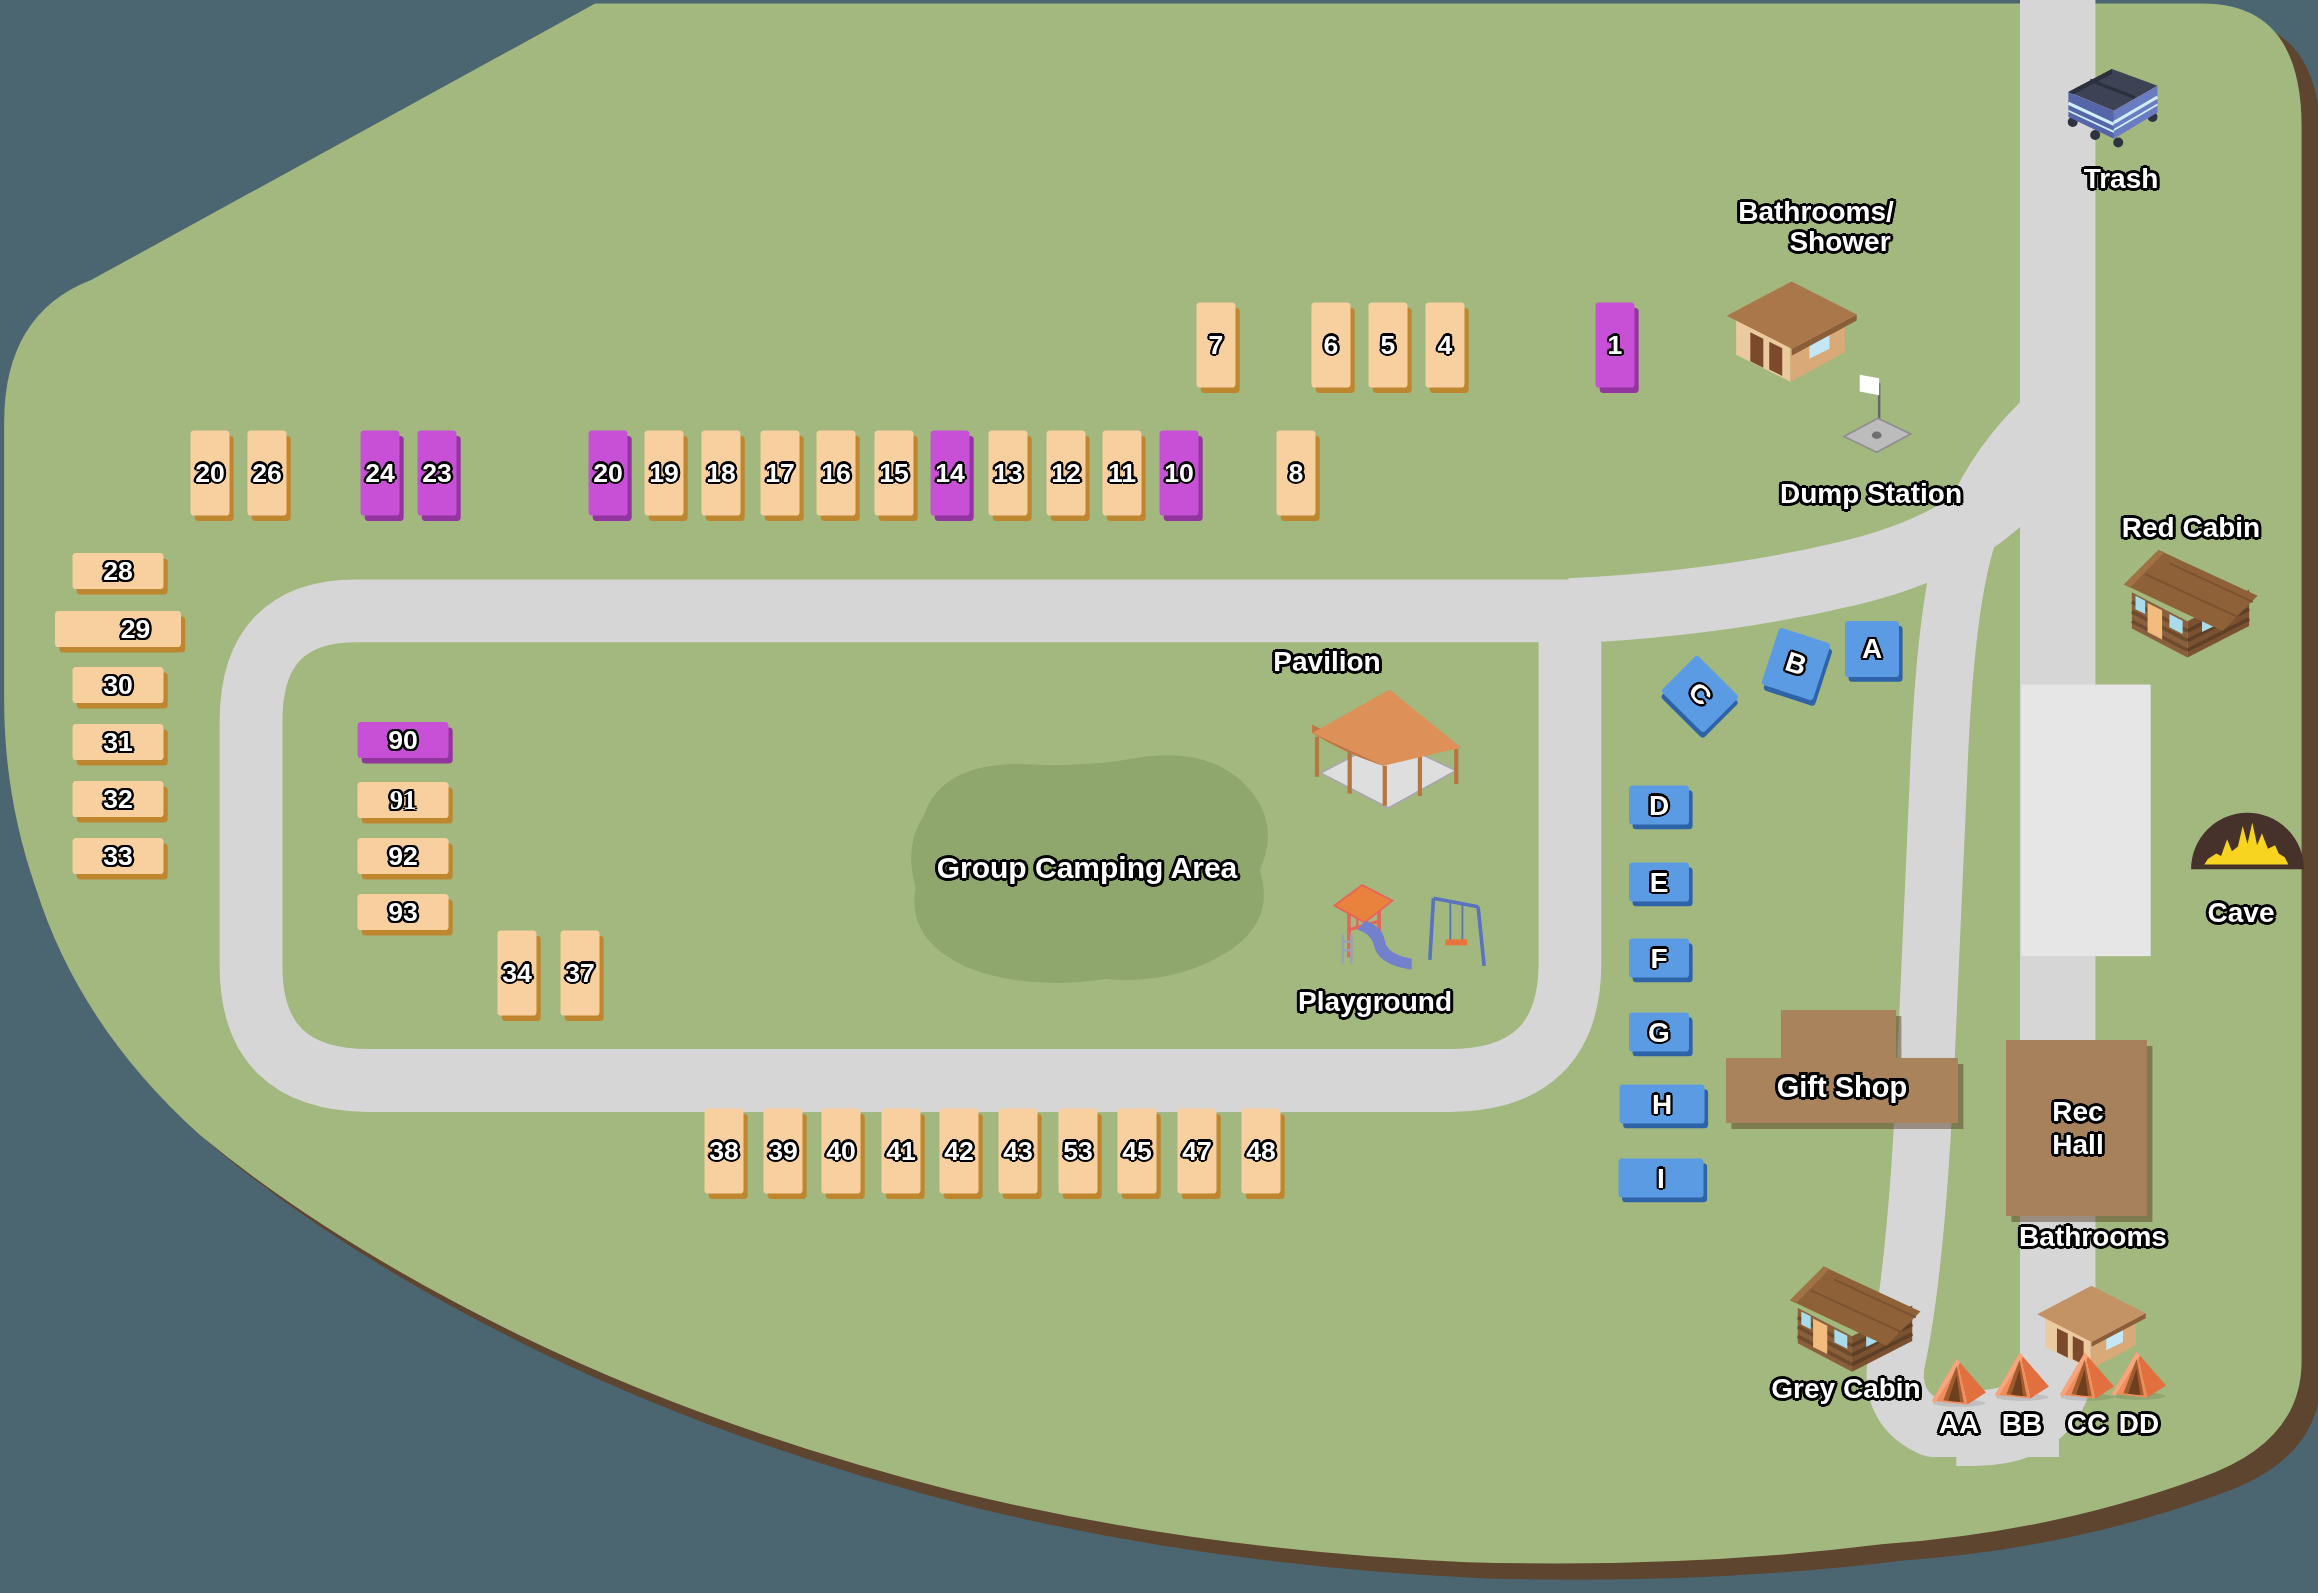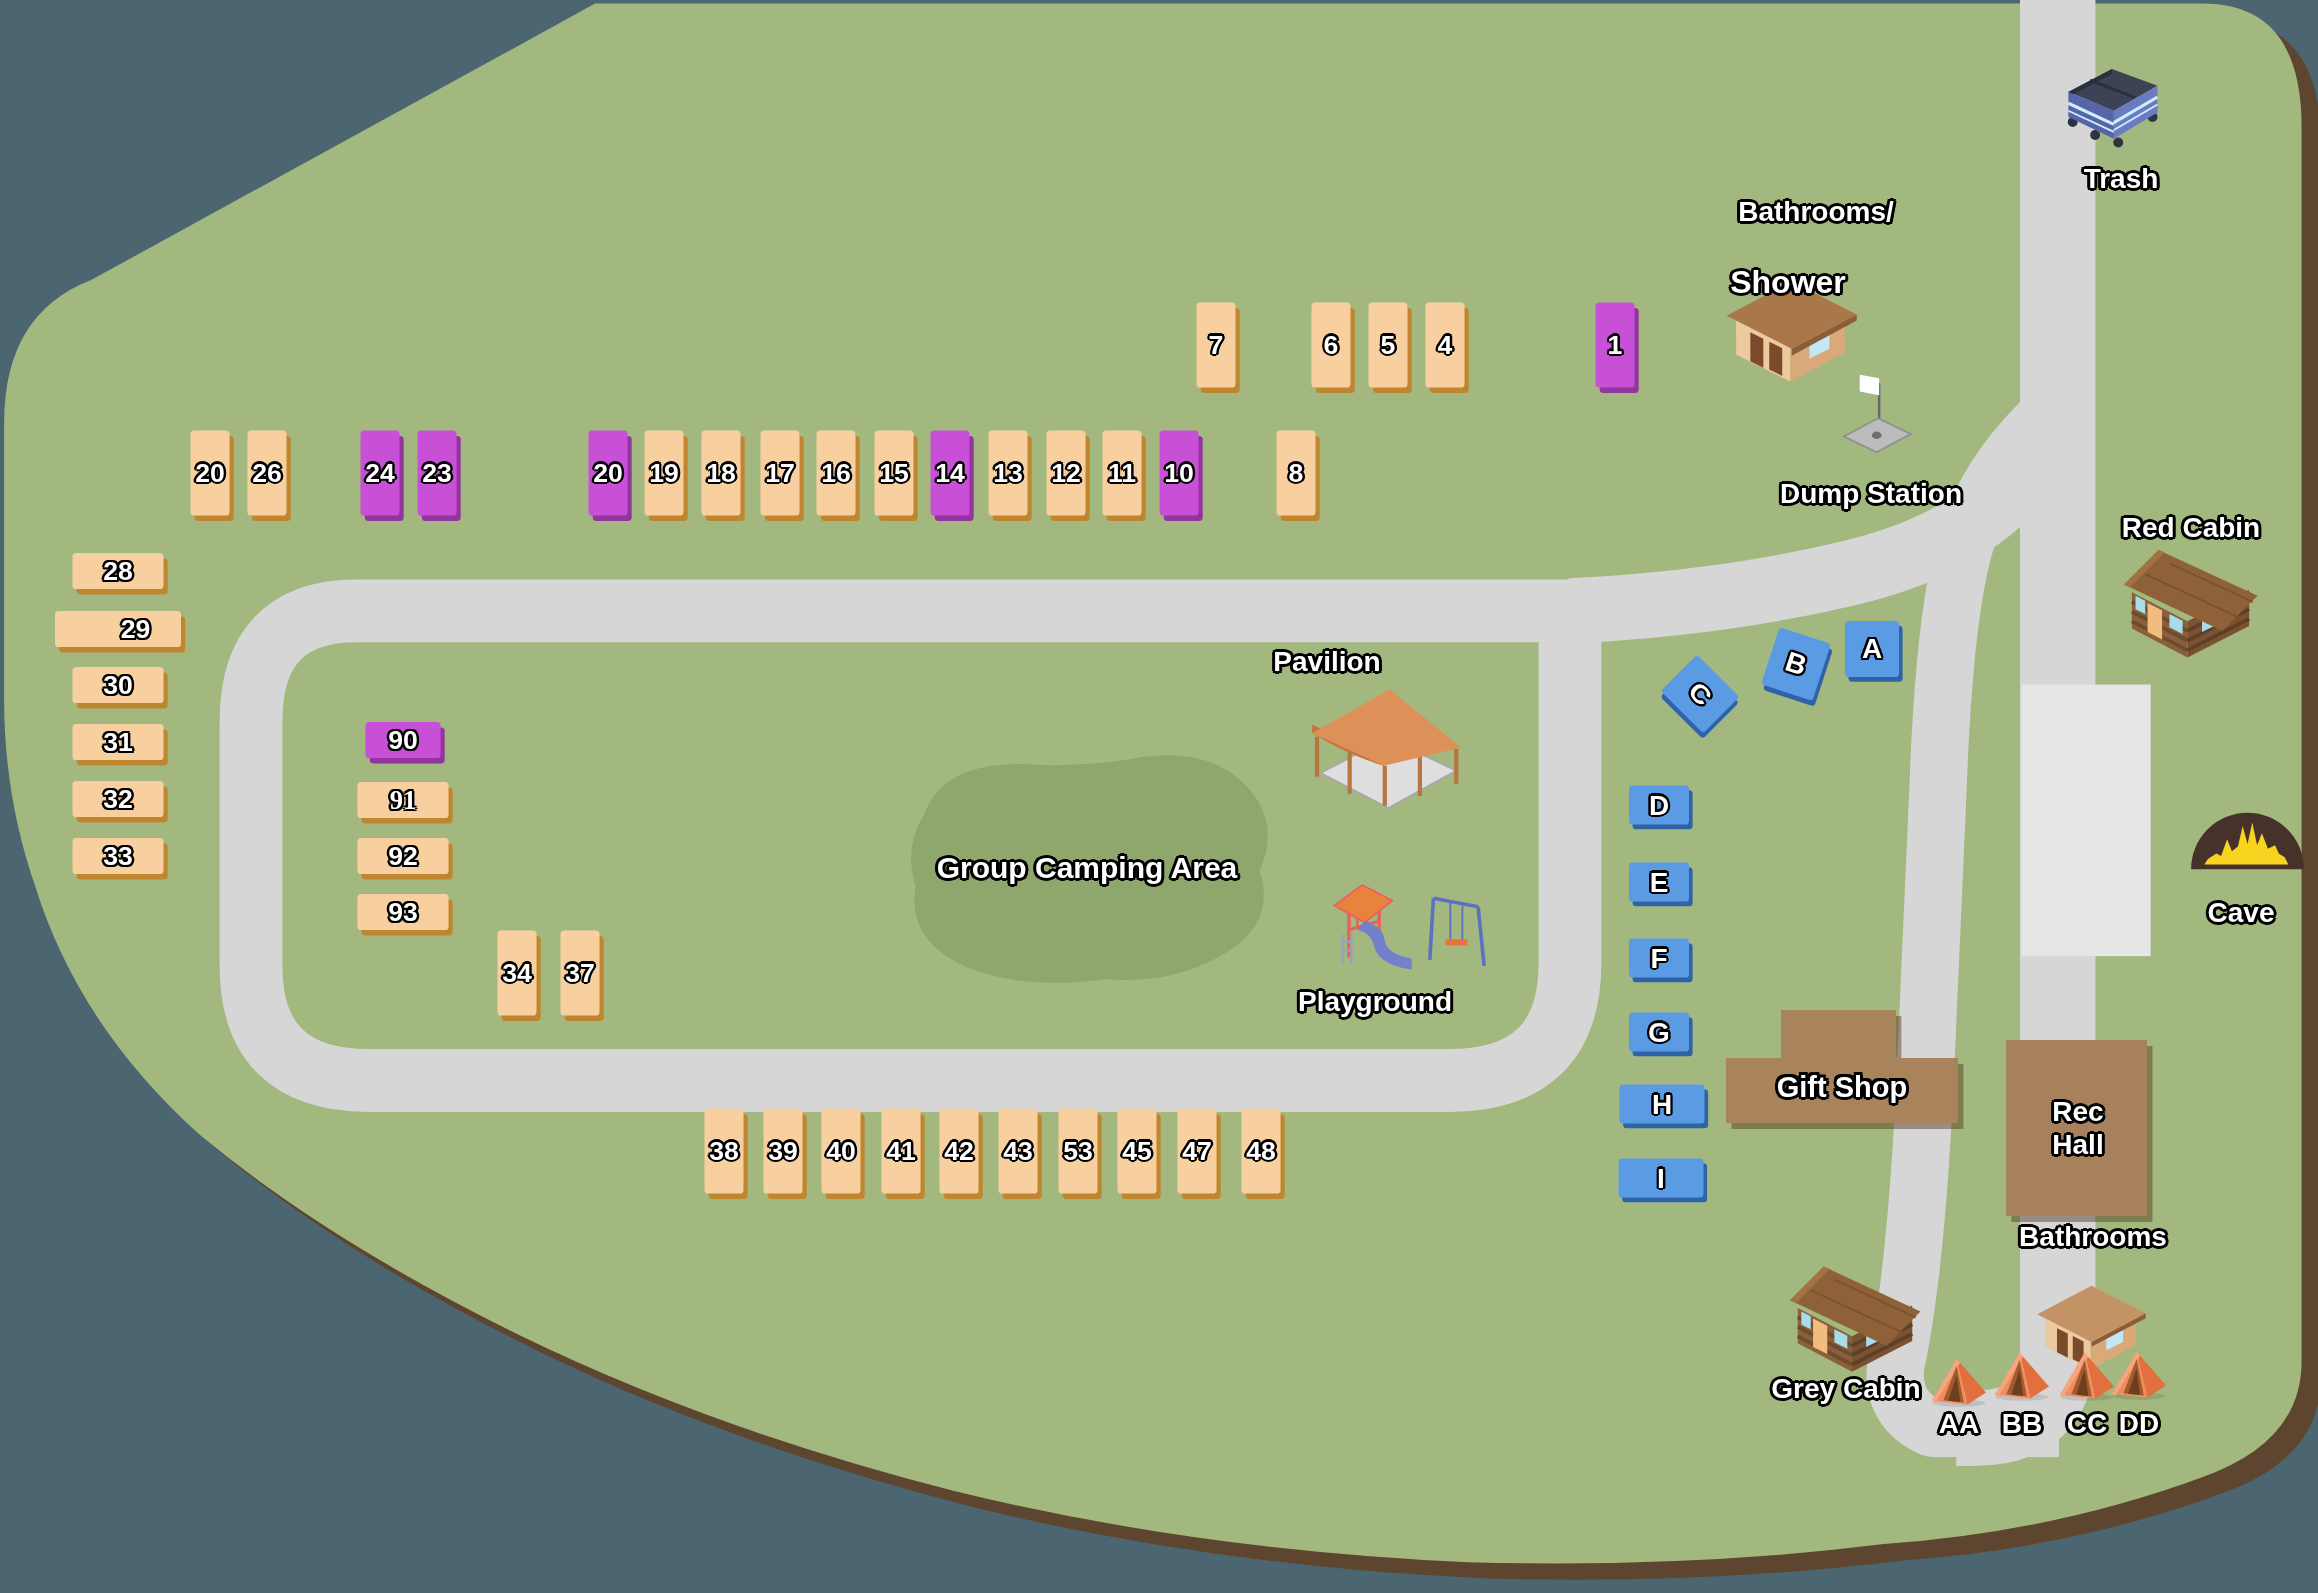--- a/index.html
+++ b/index.html
@@ -29,21 +29,21 @@
   .site .num{
     color:var(--labelText);font-weight:700;font-size:26.6px;line-height:1;
     text-shadow:1.8px 1.8px 0 var(--labelOutline),-1.8px 1.8px 0 var(--labelOutline),
       1.8px -1.8px 0 var(--labelOutline),-1.8px -1.8px 0 var(--labelOutline),
       2.4px 0 0 var(--labelOutline),-2.4px 0 0 var(--labelOutline),
       0 2.4px 0 var(--labelOutline),0 -2.4px 0 var(--labelOutline);
   }
   .k-sv{width:39px;height:85px;background:var(--siteTan);box-shadow:4.2px 5.4px 0 var(--siteTanShadow);}
   .k-sh{width:91px;height:36px;background:var(--siteTan);box-shadow:4.2px 5.4px 0 var(--siteTanShadow);}
   .k-pv{width:39px;height:85px;background:var(--sitePremium);box-shadow:4.2px 5.4px 0 var(--sitePremiumShadow);}
-  .k-ph{width:75px;height:36px;background:var(--sitePremium);box-shadow:4.2px 5.4px 0 var(--sitePremiumShadow);}
+  .k-ph{width:91px;height:36px;background:var(--sitePremium);box-shadow:4.2px 5.4px 0 var(--sitePremiumShadow);}
   .k-ba{width:54px;height:56px;background:var(--siteBlue);box-shadow:3.6px 4.8px 0 var(--siteBlueShadow);}
   .k-bb{width:54px;height:60px;background:var(--siteBlue);box-shadow:3.6px 4.8px 0 var(--siteBlueShadow);transform:translate(-50%,-50%) rotate(18deg);}
   .k-bc{width:57px;height:57px;background:var(--siteBlue);box-shadow:3.6px 4.8px 0 var(--siteBlueShadow);transform:translate(-50%,-50%) rotate(45deg) scale(1.05,.9);}
   .k-bd{width:60px;height:39px;background:var(--siteBlue);box-shadow:3.6px 4.8px 0 var(--siteBlueShadow);}
   .k-bw{width:85px;height:39px;background:var(--siteBlue);box-shadow:3.6px 4.8px 0 var(--siteBlueShadow);}
   .k-ba .num,.k-bb .num,.k-bc .num,.k-bd .num,.k-bw .num{font-size:28px;}
   .tent-site{position:absolute;transform:translate(-50%,-50%);z-index:20;}
   .poi{position:absolute;z-index:15;}
   .poi svg{display:block;width:100%;height:100%;}
   .bldg{position:absolute;background:#a8835c;box-shadow:5.4px 6px 0 rgba(80,52,25,.45);z-index:14;}
@@ -403,21 +403,21 @@
   </svg>
 </div>
     </div>
   <div id="labels">
       <div class="olabel" style="left: 1959px; top: 1424px; font-size: 28px;">AA</div>
       <div class="olabel" style="left: 2022px; top: 1424px; font-size: 28px;">BB</div>
       <div class="olabel" style="left: 2087px; top: 1424px; font-size: 28px;">CC</div>
       <div class="olabel" style="left: 2139px; top: 1424px; font-size: 28px;">DD</div>
       <div class="olabel" style="left: 2121px; top: 179px; font-size: 28px;">Trash</div>
       <div class="olabel" style="left: 1816px; top: 212px; font-size: 28px;">Bathrooms/</div>
-      <div class="olabel" style="left: 1788px; top: 242px; font-size: 32px; margin-top: 40px;">Shower</div>
+      <div class="olabel" style="left: 1840px; top: 242px; font-size: 28px;">Shower</div>
       <div class="olabel" style="left: 1871px; top: 494px; font-size: 28px;">Dump Station</div>
       <div class="olabel" style="left: 2191px; top: 528px; font-size: 28px;">Red Cabin</div>
       <div class="olabel" style="left: 2241px; top: 913px; font-size: 28px;">Cave</div>
       <div class="olabel" style="left: 1327px; top: 662px; font-size: 28px;">Pavilion</div>
       <div class="olabel" style="left: 1087px; top: 868px; font-size: 30px;">Group Camping Area</div>
       <div class="olabel" style="left: 1369px; top: 1002px; font-size: 28px; padding-left: 12px;">Playground</div>
       <div class="olabel" style="left: 1842px; top: 1087px; font-size: 29px;">Gift Shop</div>
       <div class="olabel" style="left: 2078px; top: 1112px; font-size: 28px;">Rec</div>
       <div class="olabel" style="left: 2078px; top: 1145px; font-size: 28px;">Hall</div>
       <div class="olabel" style="left: 2093px; top: 1237px; font-size: 28px;">Bathrooms</div>

